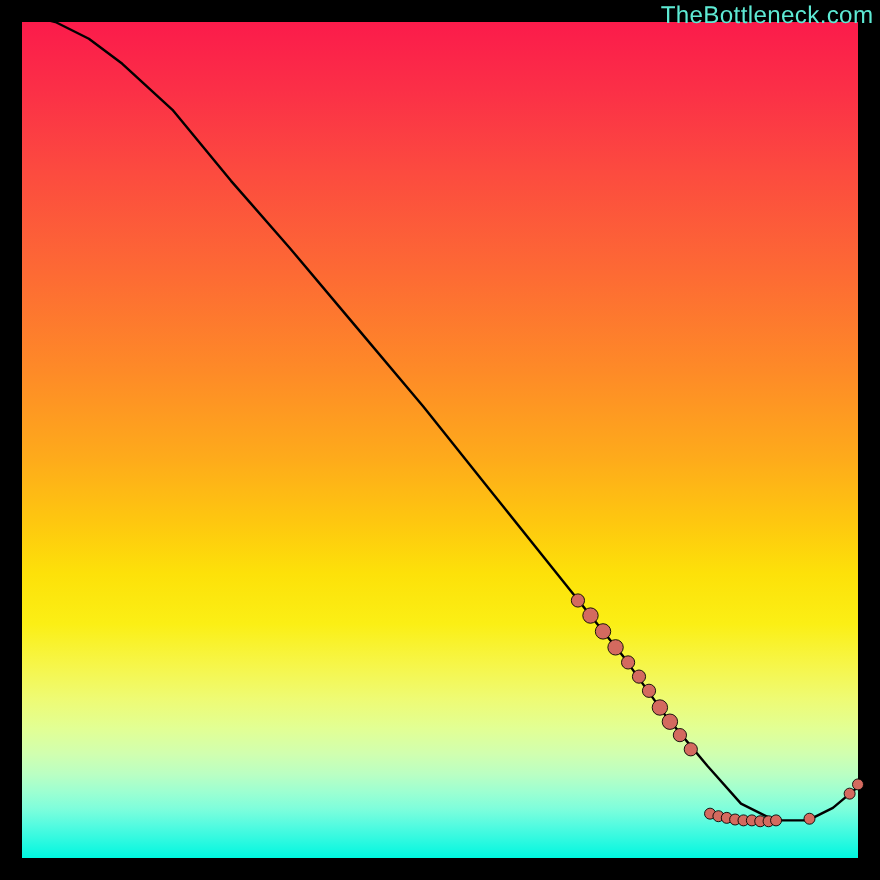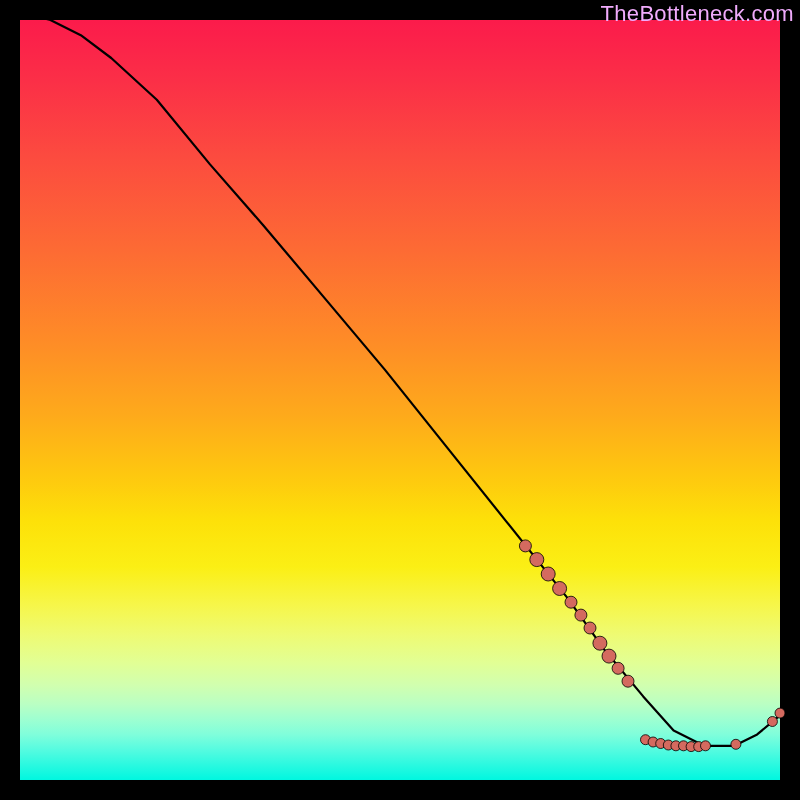--- a/index.html
+++ b/index.html
@@ -44,21 +44,21 @@
       #9effd1 92%,
       #80fedb 94%,
       #56fbe0 96%,
       #00f7e0 100%
     );
   }
   .watermark {
     position: absolute;
     top: 1px;
     right: 6px;
-    color: #f0abfc;
+    color: #5eead4;
     font-size: 22px;
     font-weight: 400;
     letter-spacing: 0.3px;
   }
   svg.curve-layer {
     position: absolute;
     left: 20px;
     top: 20px;
     width: 760px;
     height: 760px;

